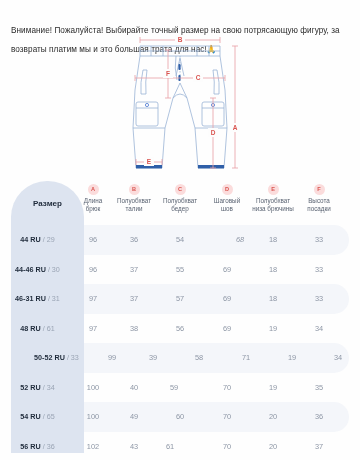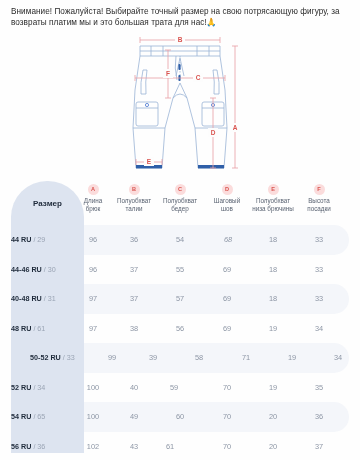--- a/index.html
+++ b/index.html
@@ -8,24 +8,24 @@
     height: 460px;
     background: #ffffff;
     font-family: "Liberation Sans", sans-serif;
     overflow: hidden;
   }
   .page { position: relative; width: 360px; height: 460px; background: #fefefe; }
 
   
   .notice {
     position: absolute;
-    left: 11px; top: 6px;
+    left: 11px; top: 21px;
     width: 340px;
     font-size: 8.2px;
-    line-height: 11px;
+    line-height: 19px;
     color: #2b2b2b;
     letter-spacing: 0.05px;
   }
   .notice .emoji { font-size: 8.4px; }
 
   
   .diagram { position: absolute; left: 118px; top: 28px; width: 124px; height: 152px; }
   .diagram svg { display: block; }
 
   
@@ -100,21 +100,21 @@
     width: 338px;
     height: 29.5px;
     z-index: 3;
     display: flex;
     align-items: center;
   }
   .td-size {
     position: absolute;
     left: 0;
     width: 73px;
-    text-align: left;
+    text-align: center;
     padding-right: 20px;
     font-size: 7.2px;
     color: #1e2a3a;
   }
   .td-size b { font-weight: bold; }
   .td-size .alt { color: #9aa4b4; font-weight: normal; }
   .td-val {
     position: absolute;
     width: 62px;
     text-align: center;
@@ -252,35 +252,35 @@
           </div>
         </div>
     </div>
 
     <div id="body-rows">
         <div class="trow" style="top: 44px;">
           <div class="td-size"><b>44 RU</b> <span class="alt">/ 29</span></div>
           <div class="td-val" style="left: 51px;">96</div>
           <div class="td-val" style="left: 92px;">36</div>
           <div class="td-val" style="left: 138px;">54</div>
-          <div class="td-val" style="left: 186px; font-style: italic;">68</div>
+          <div class="td-val" style="left: 198px; font-style: italic;">68</div>
           <div class="td-val" style="left: 231px;">18</div>
           <div class="td-val" style="left: 277px;">33</div>
         </div>
         <div class="trow" style="top: 73.5px;">
           <div class="td-size"><b>44-46 RU</b> <span class="alt">/ 30</span></div>
           <div class="td-val" style="left: 51px;">96</div>
           <div class="td-val" style="left: 92px;">37</div>
           <div class="td-val" style="left: 138px;">55</div>
           <div class="td-val" style="left: 185px;">69</div>
           <div class="td-val" style="left: 231px;">18</div>
           <div class="td-val" style="left: 277px;">33</div>
         </div>
         <div class="trow" style="top: 103px;">
-          <div class="td-size"><b>40-48 RU</b> <span class="alt">/ 31</span></div>
+          <div class="td-size"><b>46-31 RU</b> <span class="alt">/ 31</span></div>
           <div class="td-val" style="left: 51px;">97</div>
           <div class="td-val" style="left: 92px;">37</div>
           <div class="td-val" style="left: 138px; text-align: center;">57</div>
           <div class="td-val" style="left: 185px;">69</div>
           <div class="td-val" style="left: 231px;">18</div>
           <div class="td-val" style="left: 277px;">33</div>
         </div>
         <div class="trow" style="top: 132.5px;">
           <div class="td-size"><b>48 RU</b> <span class="alt">/ 61</span></div>
           <div class="td-val" style="left: 51px;">97</div>

